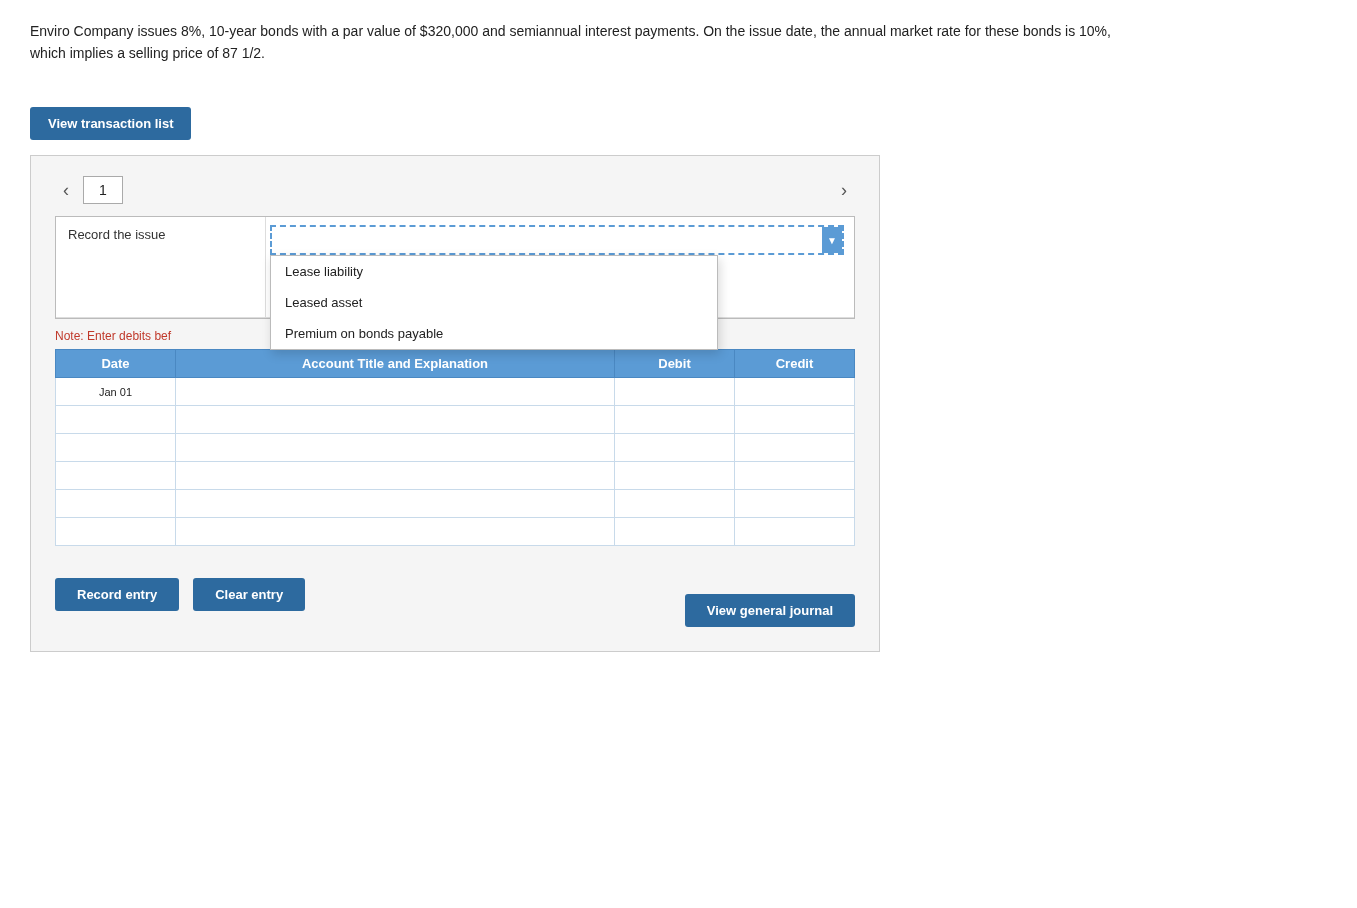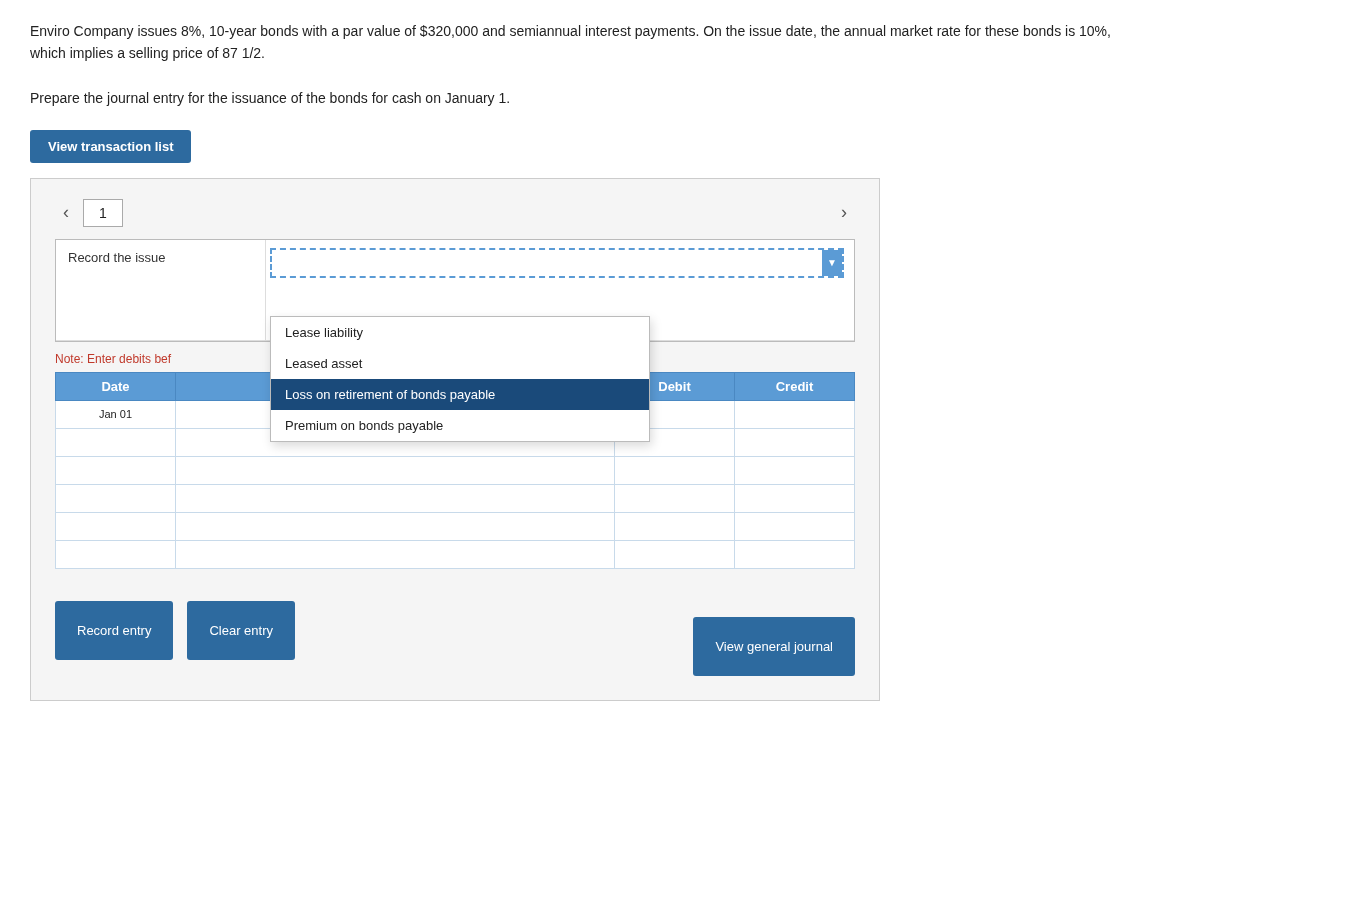--- a/index.html
+++ b/index.html
@@ -115,26 +115,25 @@
       justify-content: center;
       cursor: pointer;
       color: #fff;
       font-size: 10px;
     }
     
     .dropdown-menu {
       position: absolute;
       top: 38px;
       left: 4px;
-      width: 380px;
+      width: 448px;
       background: #fff;
       border: 1px solid #bbb;
       z-index: 100;
       box-shadow: 2px 4px 10px rgba(0,0,0,0.15);
-      margin-top: 38px;
     }
     .dropdown-item {
       padding: 8px 14px;
       cursor: pointer;
       font-size: 13px;
       color: #222;
     }
     .dropdown-item.selected {
       background: #1a4a7a;
       color: #fff;
@@ -192,41 +191,40 @@
     .bottom-buttons {
       display: flex;
       align-items: center;
       gap: 14px;
       margin-top: 16px;
     }
     .btn-action {
       background: #2d6a9f;
       color: #fff;
       border: none;
-      padding: 22px 22px;
-      font-size: 13px;
-      font-weight: normal;
+      padding: 9px 22px;
+      font-size: 13px;
+      font-weight: bold;
       cursor: pointer;
       border-radius: 3px;
     }
     .btn-action.right {
       margin-left: auto;
       margin-top: 32px;
     }
   </style>
 </head>
 <body>
 
 
 
 
 <div class="problem-text">
   <p>Enviro Company issues 8%, 10-year bonds with a par value of $320,000 and semiannual interest payments. On the issue date, the annual market rate for these bonds is 10%, which implies a selling price of 87 1/2.</p>
   <br>
-  <p>Prepare the journal entry for the issuance of the bonds for cash on January 1.</p>
 </div>
 
 
 <button class="view-transaction-btn">View transaction list</button>
 
 
 <div class="worksheet-container">
 
   <div class="nav-row">
     <span class="nav-chevron">‹</span>
@@ -239,21 +237,20 @@
       <div class="record-label">Record the issue</div>
       <div class="dropdown-wrapper">
         <div class="dropdown-input-row">
           <input class="dropdown-input" type="text" value="" style="">
           <div class="dropdown-arrow">▼</div>
         </div>
 
         <div class="dropdown-menu">
           <div class="dropdown-item">Lease liability</div>
           <div class="dropdown-item">Leased asset</div>
-          <div class="dropdown-item selected">Loss on retirement of bonds payable</div>
           <div class="dropdown-item">Premium on bonds payable</div>
         </div>
       </div>
     </div>
   </div>
 
   <div class="note-text">Note: Enter debits bef</div>
 
   <table class="journal-table">
     <thead>

